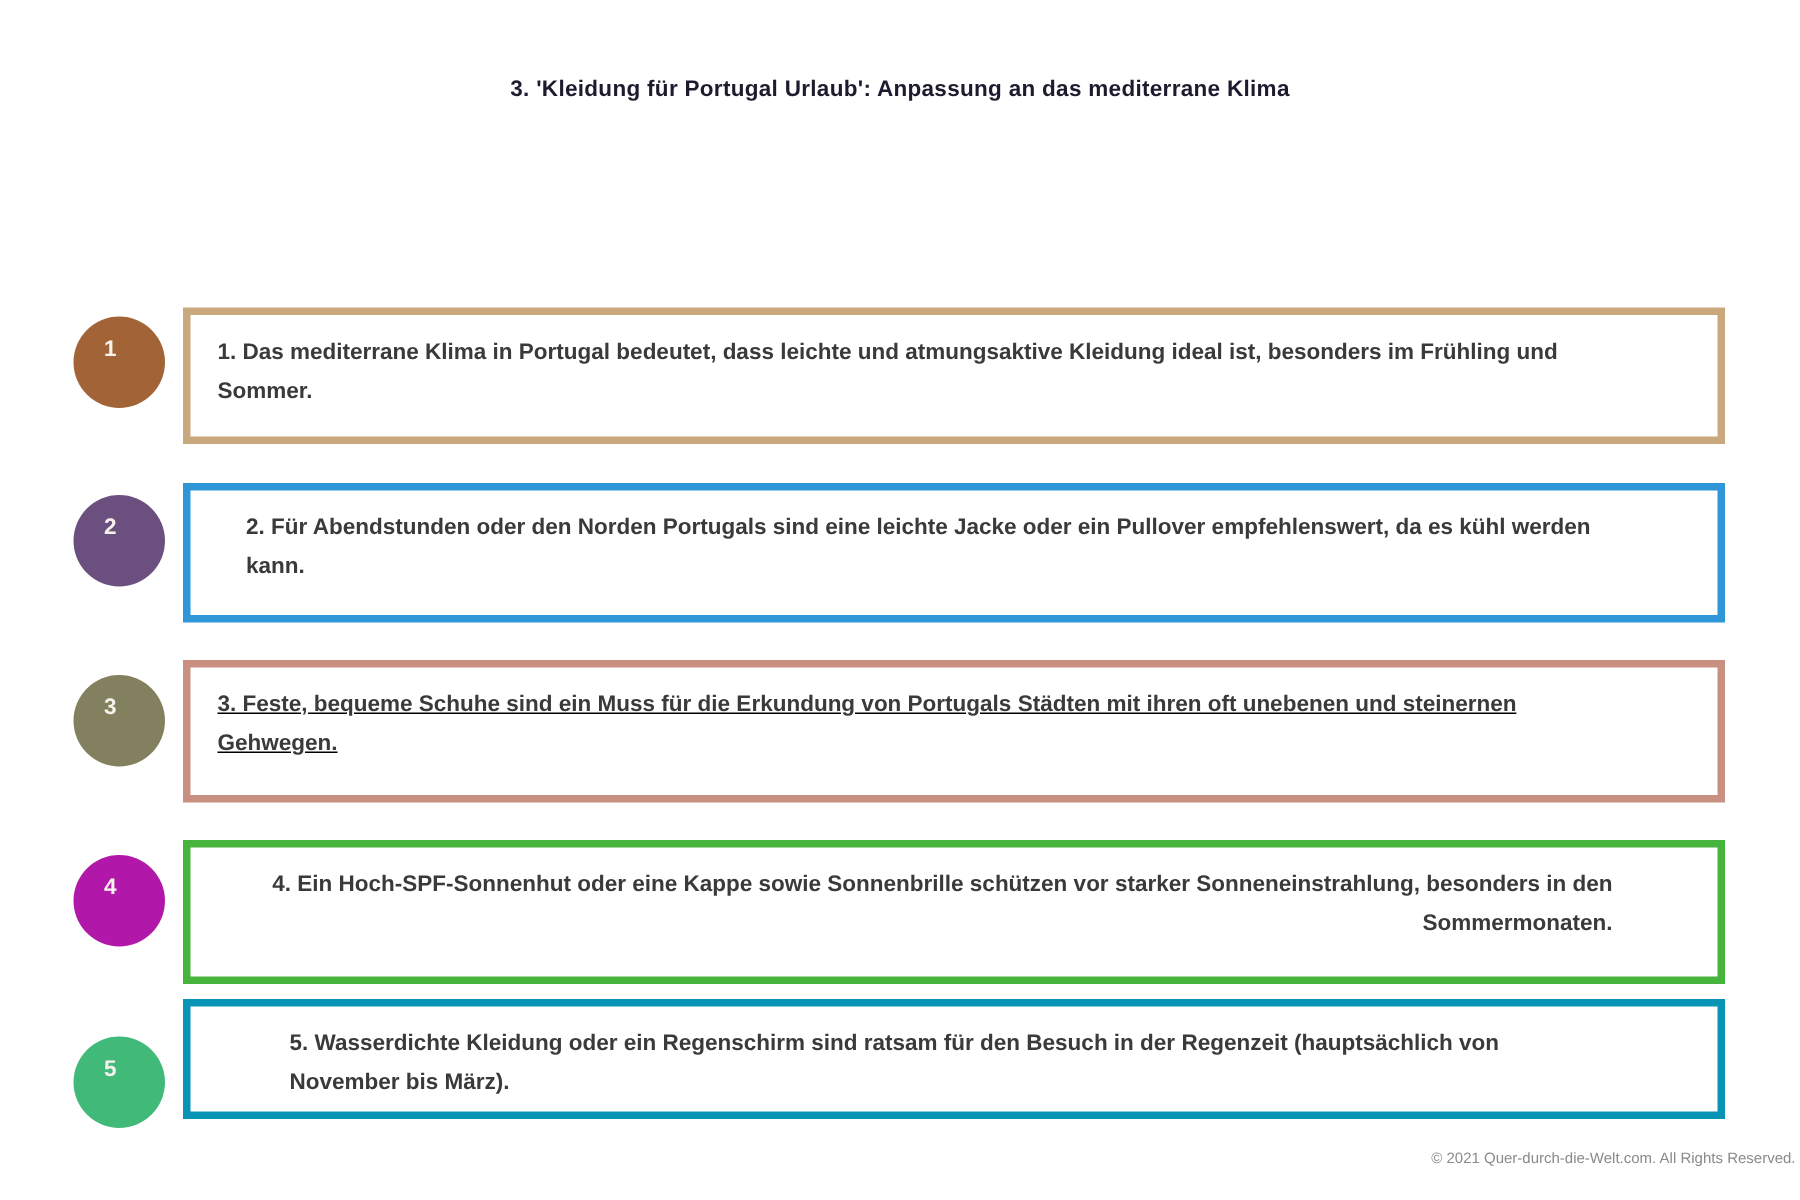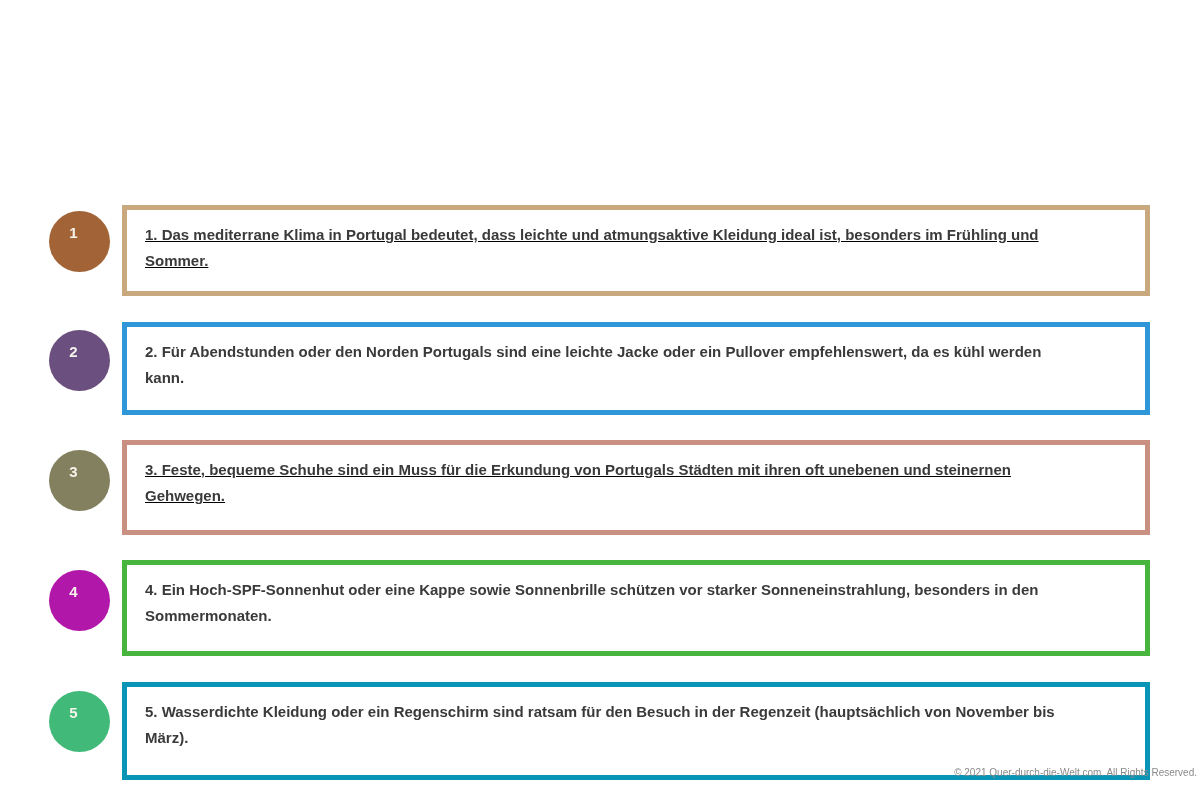--- a/index.html
+++ b/index.html
@@ -59,48 +59,49 @@
     max-width: 940px;
     box-sizing: content-box;
     font-size: 15px;
     font-weight: bold;
     line-height: 26px;
     color: #3a3a3a;
   }
   
   .row1 .tip-box { top: 205px; height: 91px; }
   .row1 .num-circle { top: 211px; }
-  .row2 .tip-box { top: 322px; height: 93px; }
+  .row2 .tip-box { top: 322px; height: 93px; padding-left: 19px; }
   .row2 .num-circle { top: 330px; }
   .row3 .tip-box { top: 440px; height: 95px; }
   .row3 .num-circle { top: 450px; }
   .row4 .tip-box { top: 560px; height: 96px; }
   .row4 .num-circle { top: 570px; }
-  .row5 .tip-box { top: 682px; height: 98px; }
+  .row5 .tip-box { top: 666px; height: 80px; padding-left: 48px; }
   .row5 .num-circle { top: 691px; }
   .copyright {
     position: absolute;
     top: 767px;
     right: 3px;
     font-size: 10px;
     color: #8a8a8a;
     z-index: 5;
   }
 </style>
 </head>
 <body>
 
 <div class="canvas">
 
+  <div class="title">3. 'Kleidung für Portugal Urlaub': Anpassung an das mediterrane Klima</div>
 
   <div class="row row1">
     <div class="num-circle" style="background-color: rgb(162, 100, 55);">
       <span>1</span>
     </div>
-    <div class="tip-box" style="border-color: rgb(201, 168, 126); text-decoration: underline;">
+    <div class="tip-box" style="border-color: rgb(201, 168, 126);">
       <div class="tip-text">1. Das mediterrane Klima in Portugal bedeutet, dass leichte und atmungsaktive Kleidung ideal ist, besonders im Frühling und Sommer.</div>
     </div>
   </div>
 
   <div class="row row2">
     <div class="num-circle" style="background-color: rgb(107, 79, 126);">
       <span>2</span>
     </div>
     <div class="tip-box" style="border-color: rgb(47, 150, 216);">
       <div class="tip-text">2. Für Abendstunden oder den Norden Portugals sind eine leichte Jacke oder ein Pullover empfehlenswert, da es kühl werden kann.</div>
@@ -113,21 +114,21 @@
     </div>
     <div class="tip-box" style="border-color: rgb(201, 143, 128); text-decoration: underline;">
       <div class="tip-text">3. Feste, bequeme Schuhe sind ein Muss für die Erkundung von Portugals Städten mit ihren oft unebenen und steinernen Gehwegen.</div>
     </div>
   </div>
 
   <div class="row row4">
     <div class="num-circle" style="background-color: rgb(177, 23, 168);">
       <span>4</span>
     </div>
-    <div class="tip-box" style="border-color: rgb(71, 180, 62);">
+    <div class="tip-box" style="border-color: rgb(71, 180, 62); text-align: right;">
       <div class="tip-text">4. Ein Hoch-SPF-Sonnenhut oder eine Kappe sowie Sonnenbrille schützen vor starker Sonneneinstrahlung, besonders in den Sommermonaten.</div>
     </div>
   </div>
 
   <div class="row row5">
     <div class="num-circle" style="background-color: rgb(65, 186, 121);">
       <span>5</span>
     </div>
     <div class="tip-box" style="border-color: rgb(8, 149, 181);">
       <div class="tip-text">5. Wasserdichte Kleidung oder ein Regenschirm sind ratsam für den Besuch in der Regenzeit (hauptsächlich von November bis März).</div>

